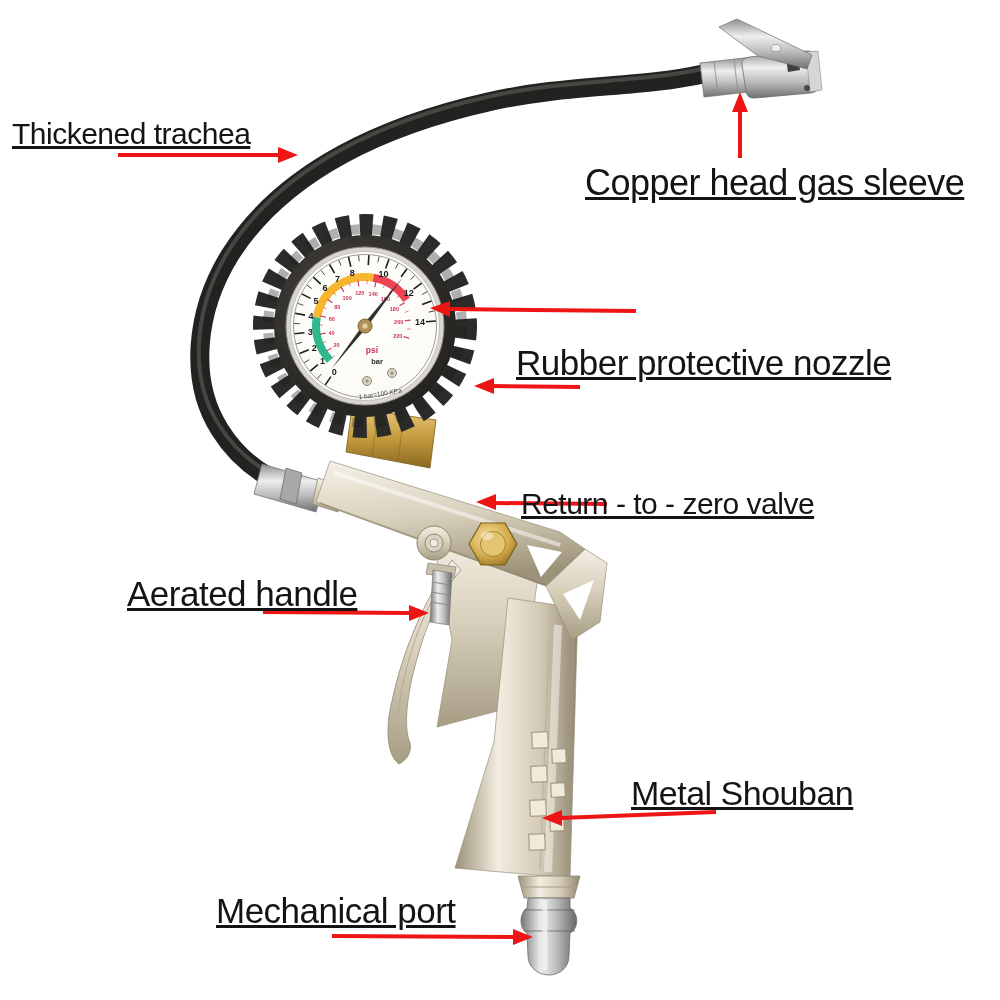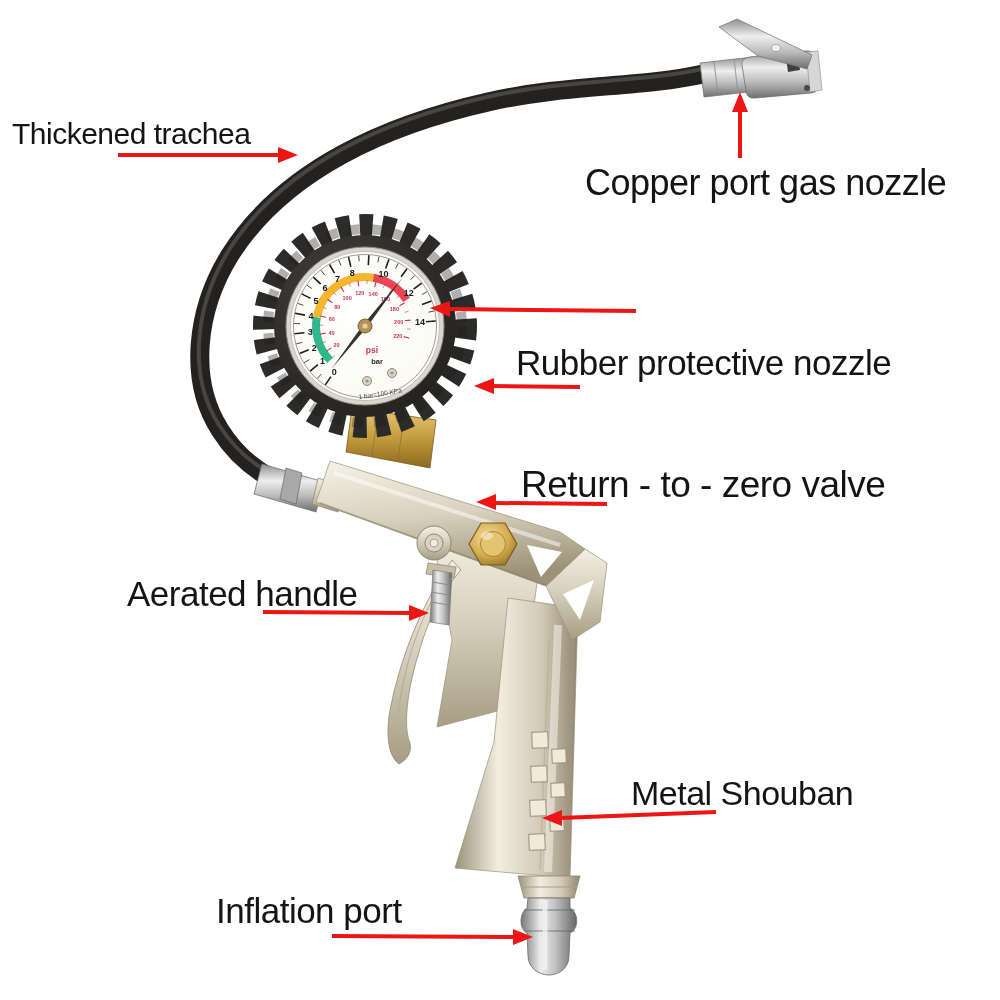--- a/index.html
+++ b/index.html
@@ -1,19 +1,19 @@
 <!DOCTYPE html>
 <html style="--arrow-color: #ee1515; --text-color: #141414; --bg: #ffffff;"><head>
 <meta charset="utf-8">
 <style>
   html,body{margin:0;padding:0;}
   body{width:1000px;height:1000px;background:var(--bg,#fff);font-family:"Liberation Sans",sans-serif;}
   .stage{position:relative;width:1000px;height:1000px;background:var(--bg,#fff);overflow:hidden;}
   .stage svg{position:absolute;left:0;top:0;}
-  .lbl{position:absolute;color:var(--text-color,#141414);white-space:nowrap;line-height:1.05;letter-spacing:-0.5px;}
+  .lbl{position:absolute;color:var(--text-color,#141414);white-space:nowrap;line-height:1.05;letter-spacing:-0.5px;text-decoration:underline;}
   .arrow-line{stroke:var(--arrow-color,#ee1515);stroke-width:4;fill:none;}
   .arrow-head{fill:var(--arrow-color,#ee1515);stroke:none;}
   .dial-bar-num{font:bold 9px "Liberation Sans",sans-serif;fill:#1b1b1b;text-anchor:middle;}
   .dial-psi-num{font:bold 5.5px "Liberation Sans",sans-serif;fill:#c9335c;text-anchor:middle;}
   .dial-psi-unit{font:bold 8.5px "Liberation Sans",sans-serif;fill:#c9335c;text-anchor:middle;}
   .dial-bar-unit{font:bold 7.5px "Liberation Sans",sans-serif;fill:#2a2a2a;text-anchor:middle;}
   .dial-note{font:6.5px "Liberation Sans",sans-serif;fill:#3c3c3c;text-anchor:middle;}
 </style>
 </head>
 <body>
@@ -286,19 +286,19 @@
       <polygon class="arrow-head" points="542,818 562,810 562,826"></polygon>
     </g>
     <g>
       <line class="arrow-line" x1="332" y1="936" x2="516" y2="937"></line>
       <polygon class="arrow-head" points="533,937 513,929 513,945"></polygon>
     </g>
   </g>
 </svg>
 
   <div class="lbl" style="left:12px;top:118px;font-size:30px;">Thickened trachea</div>
-  <div class="lbl" style="left:585px;top:164px;font-size:36px;">Copper port gas nozzle</div>
+  <div class="lbl" style="left:585px;top:164px;font-size:36px;">Copper head gas sleeve</div>
   <div class="lbl" style="left:516px;top:345px;font-size:35px;">Rubber protective nozzle</div>
-  <div class="lbl" style="left:521px;top:466px;font-size:37px;">Return - to - zero valve</div>
+  <div class="lbl" style="left:521px;top:488px;font-size:30px;">Return - to - zero valve</div>
   <div class="lbl" style="left:631px;top:776px;font-size:34px;">Metal Shouban</div>
   <div class="lbl" style="left:127px;top:576px;font-size:35px;">Aerated handle</div>
-  <div class="lbl" style="left:216px;top:893px;font-size:35px;">Inflation port</div>
+  <div class="lbl" style="left:216px;top:893px;font-size:35px;">Mechanical port</div>
 </div>
 
 </body></html>

